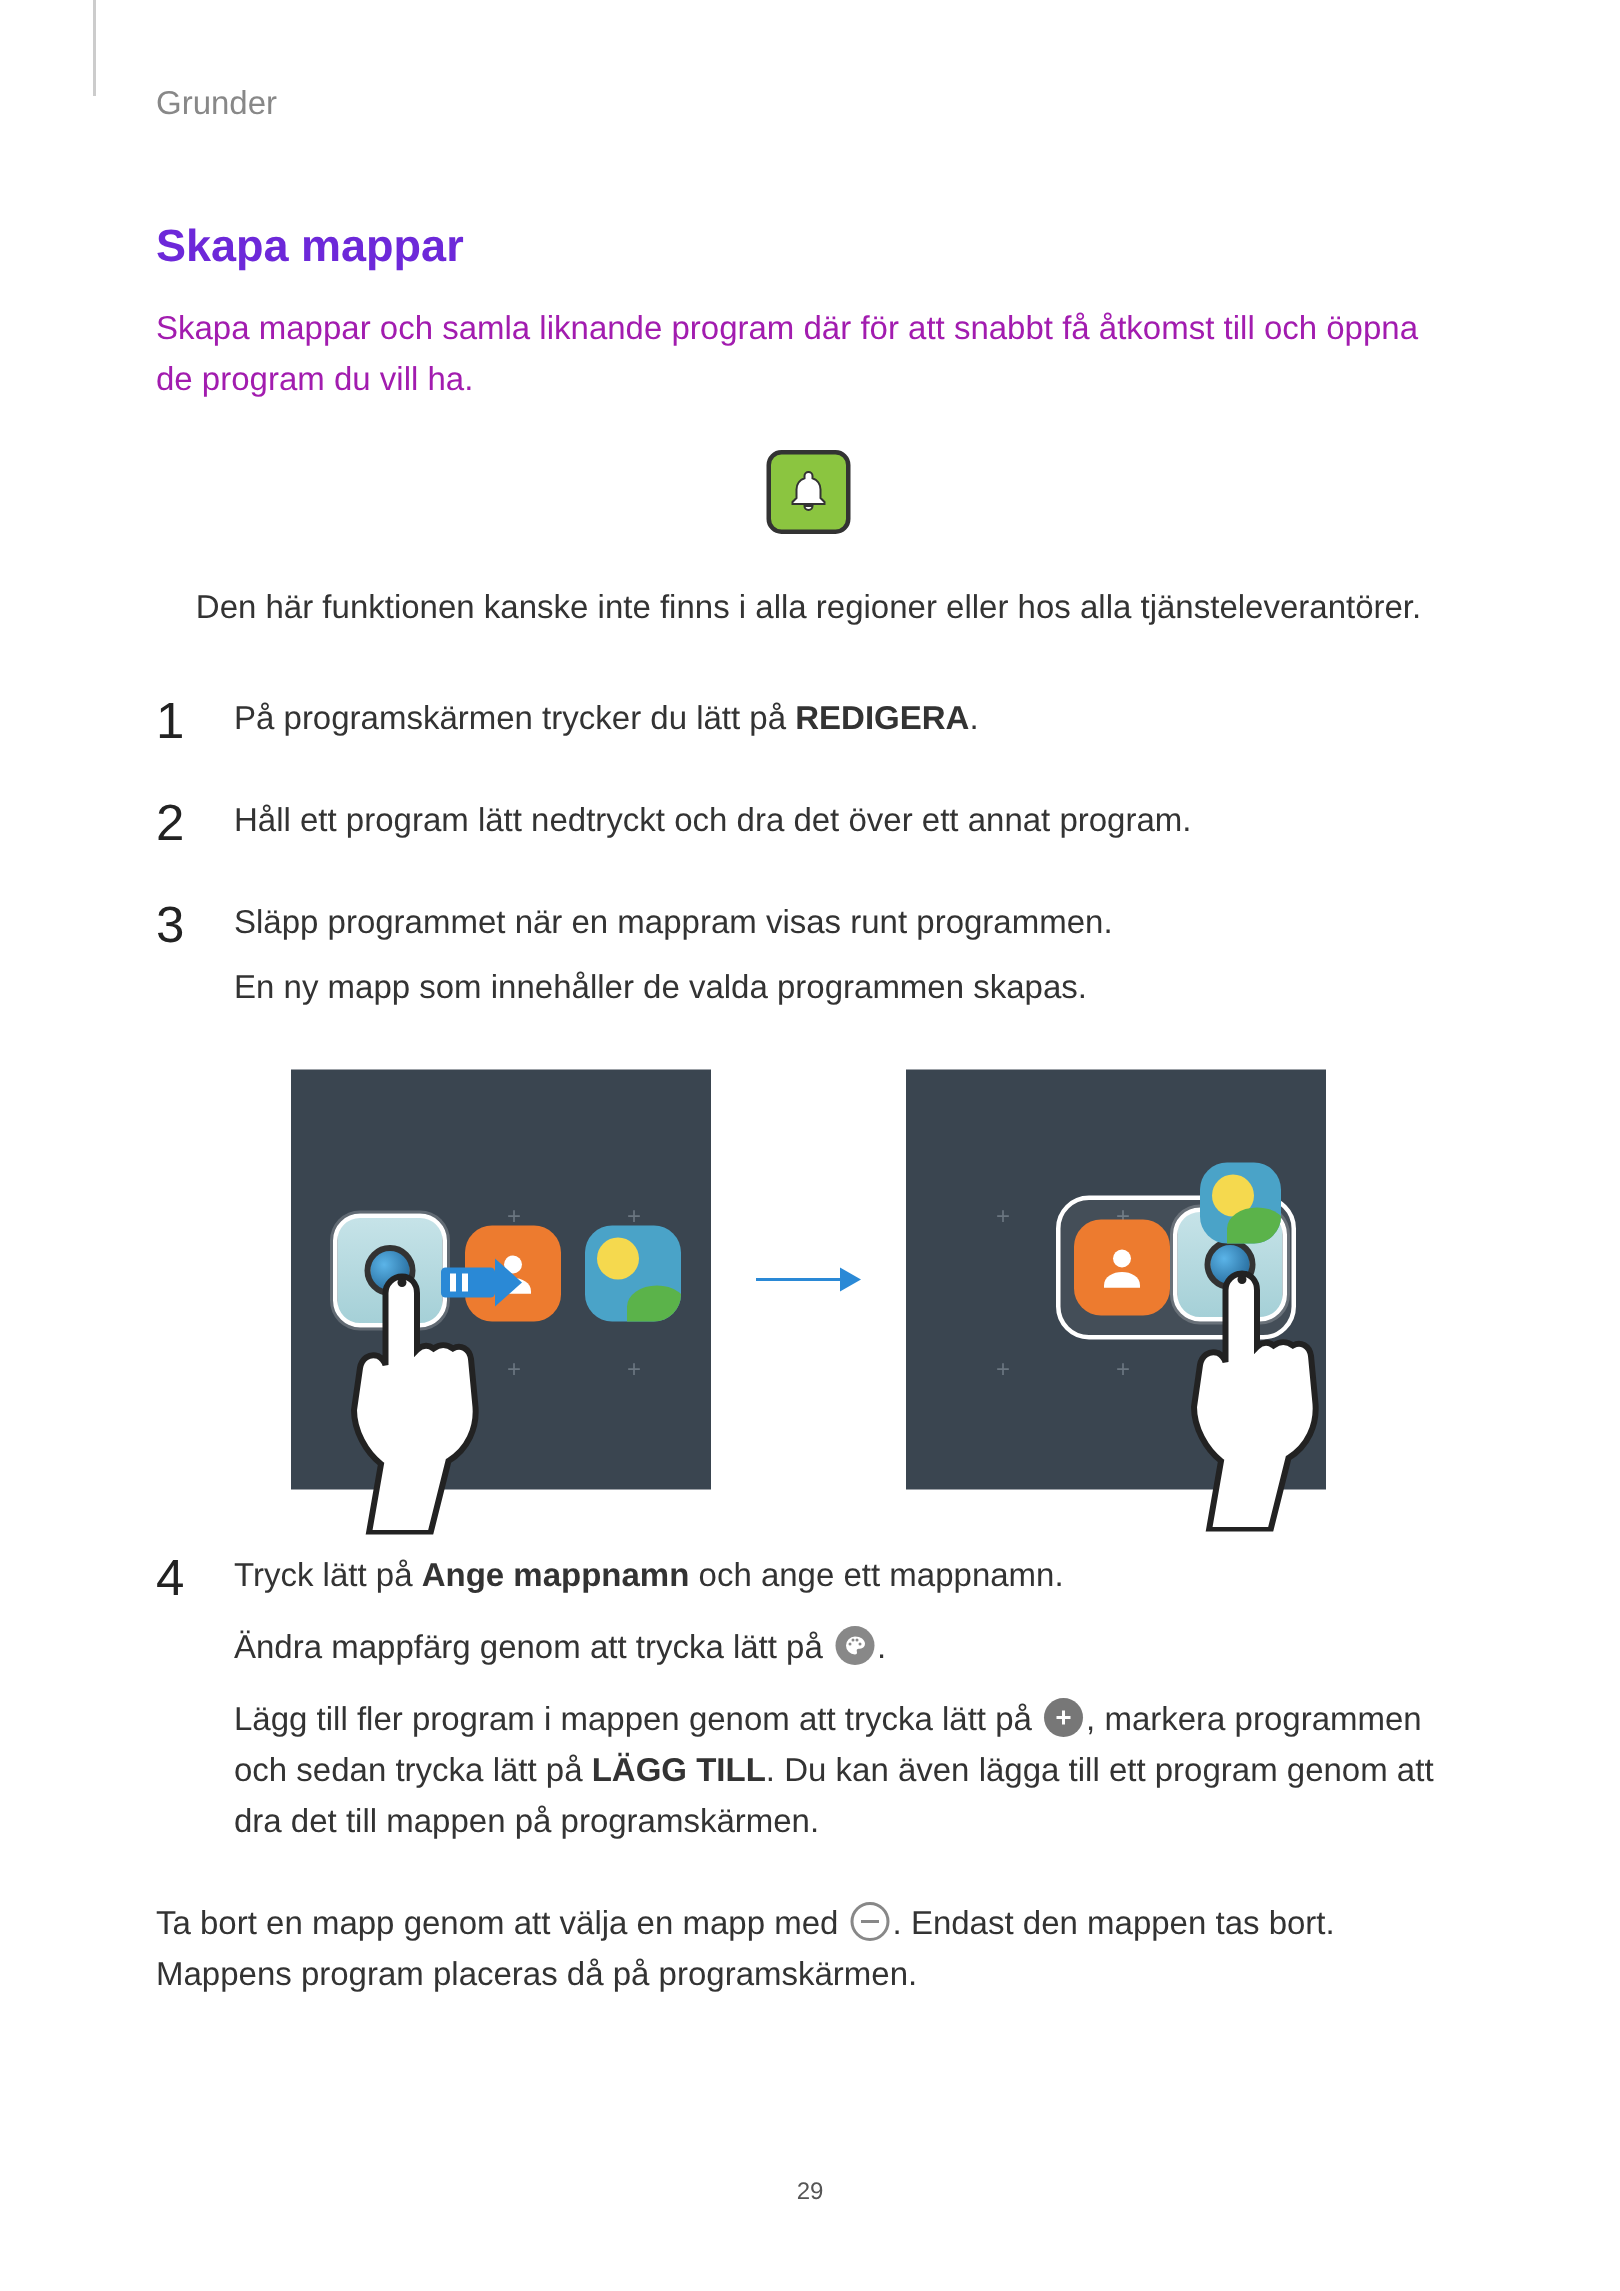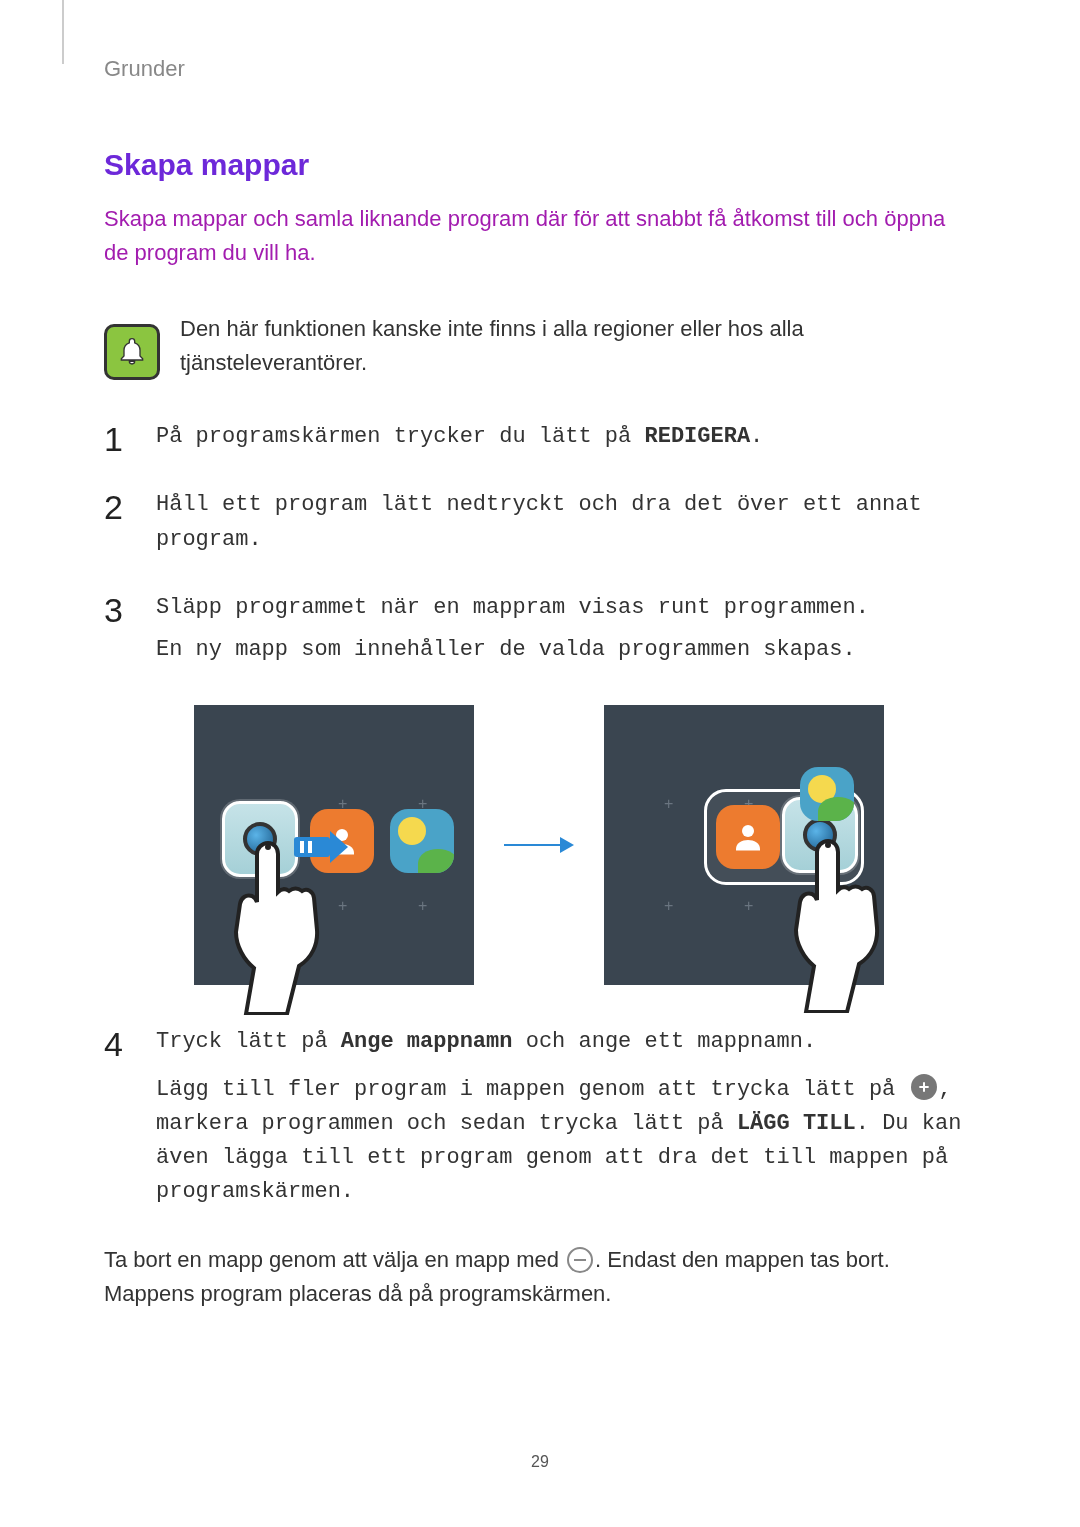--- a/index.html
+++ b/index.html
@@ -39,23 +39,24 @@
       margin-bottom: 20px;
     }
     .intro-text {
       font-size: 22px;
       line-height: 1.55;
       color: #a21caf;
       margin-bottom: 30px;
     }
     .note-box {
       display: flex;
-      align-items: flex-end;
+      align-items: center;
       gap: 20px;
       margin-bottom: 40px;
+      flex-direction: column;
     }
     .bell-icon-box {
       width: 56px;
       height: 56px;
       border-radius: 10px;
       background: #8bc540;
       display: flex;
       align-items: center;
       justify-content: center;
       flex-shrink: 0;
@@ -80,21 +81,21 @@
       min-width: 30px;
       line-height: 1;
       padding-top: 2px;
     }
     .step-body {
       font-size: 22px;
       line-height: 1.55;
       color: #333;
       flex: 1;
     }
-    .step-body p { margin-bottom: 8px; font-family: Liberation Mono, monospace; }
+    .step-body p { margin-bottom: 8px; }
     .bold { font-weight: 700; }
     .diagram-row {
       display: flex;
       align-items: center;
       justify-content: center;
       gap: 30px;
       margin: 30px 0 40px;
     }
     .screen-panel {
       width: 280px;
@@ -282,20 +283,28 @@
         <circle cx="40" cy="12" r="3" fill="#222"></circle>
       </svg>
     </div>
   </div>
 
   <div class="step">
     <div class="step-number">4</div>
     <div class="step-body">
       <p style="margin-bottom:14px;">
         <span>Tryck lätt på </span><span class="bold">Ange mappnamn</span><span> och ange ett mappnamn.</span>
+      </p>
+      <p style="margin-bottom:14px;">
+        <span>Ändra mappfärg genom att trycka lätt på </span>
+        <span class="inline-icon palette-icon">
+          <svg viewBox="0 0 24 24" fill="#fff">
+              <path d="M12 3a9 9 0 0 0 0 18c1.5 0 2-1 2-2 0-.7-.3-1.3-.3-2 0-1 .8-1.8 1.8-1.8H17a5 5 0 0 0 5-5c0-4-4.5-7.2-10-7.2zM7 12a1.5 1.5 0 1 1 0-3 1.5 1.5 0 0 1 0 3zm3-4a1.5 1.5 0 1 1 0-3 1.5 1.5 0 0 1 0 3zm4 0a1.5 1.5 0 1 1 0-3 1.5 1.5 0 0 1 0 3zm3 4a1.5 1.5 0 1 1 0-3 1.5 1.5 0 0 1 0 3z"></path>
+            </svg>
+        </span><span>.</span>
       </p>
       <p>
         <span>Lägg till fler program i mappen genom att trycka lätt på </span>
         <span class="inline-icon plus-icon">
           <svg viewBox="0 0 24 24" stroke="#fff" stroke-width="3">
               <line x1="12" y1="5" x2="12" y2="19"></line>
               <line x1="5" y1="12" x2="19" y2="12"></line>
             </svg>
         </span><span>, markera programmen och sedan trycka lätt på </span><span class="bold">LÄGG TILL</span><span>. Du kan även lägga till ett program genom att dra det till mappen på programskärmen.</span>
       </p>

